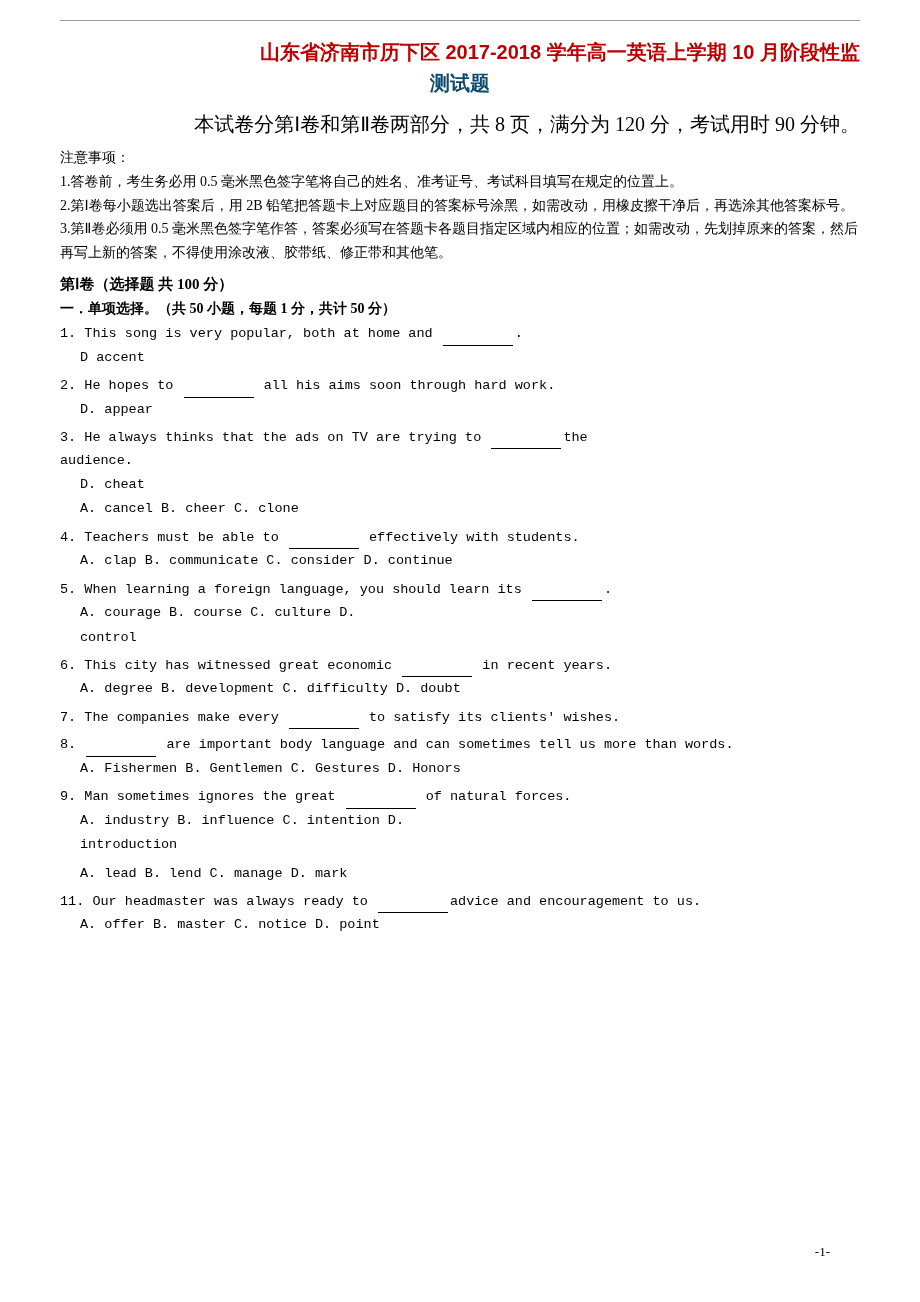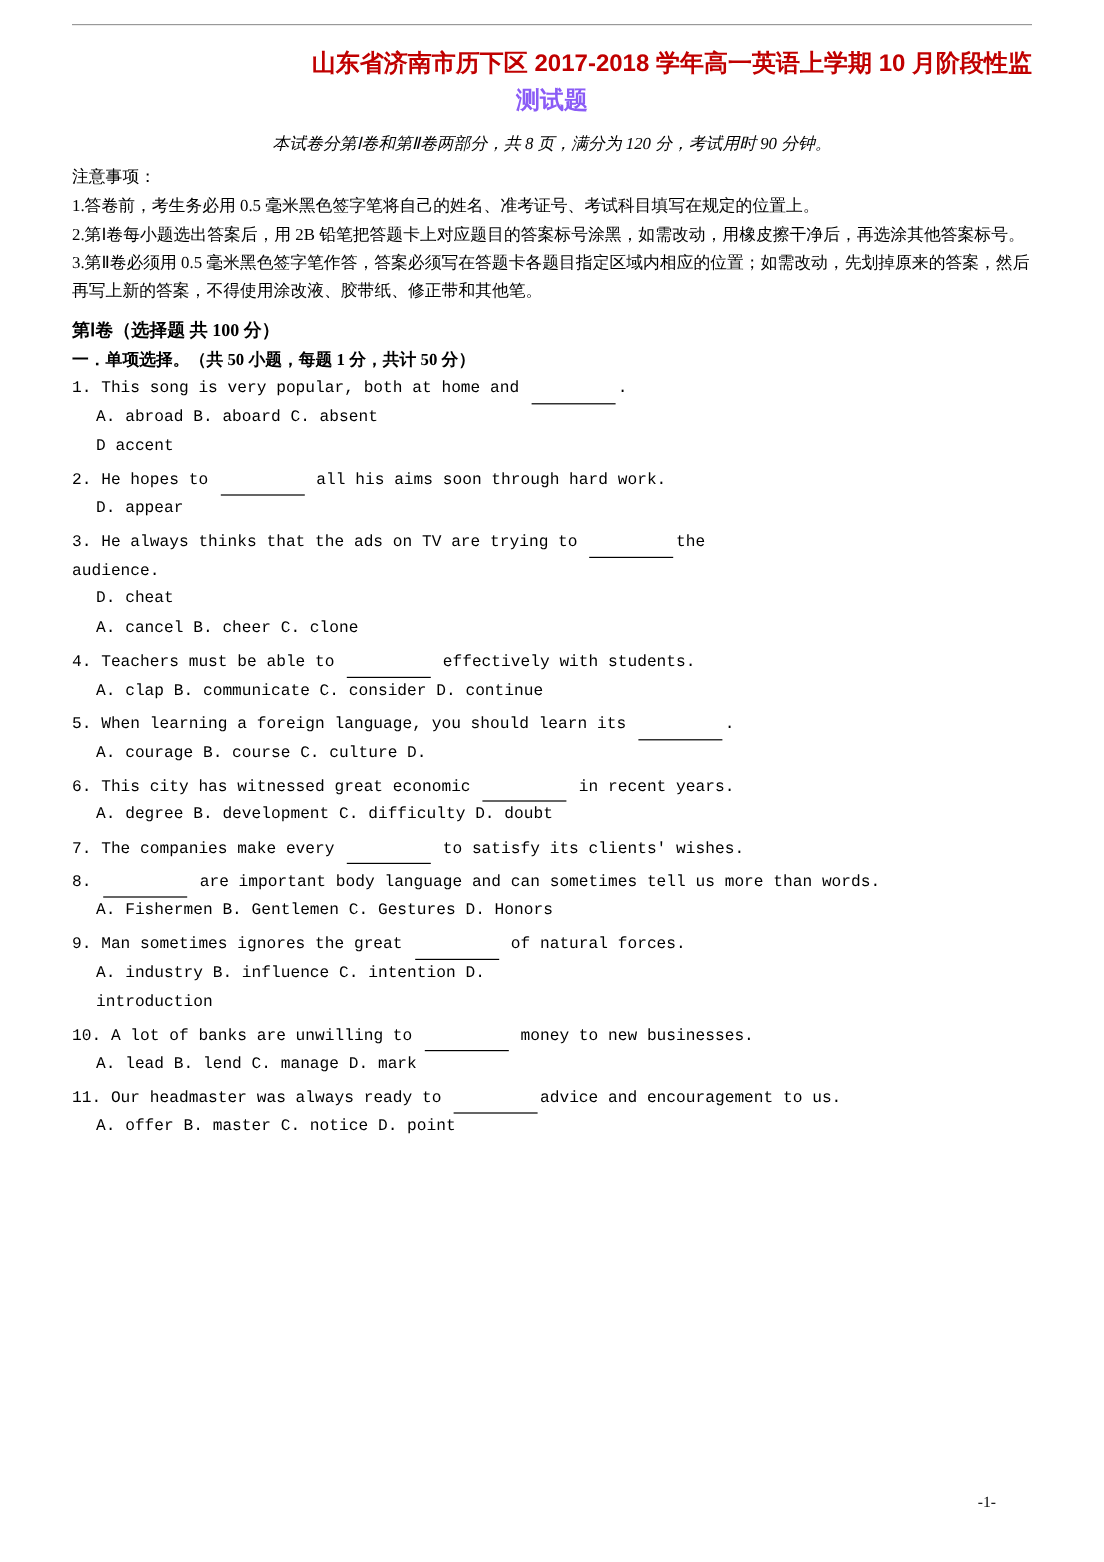--- a/index.html
+++ b/index.html
@@ -22,33 +22,32 @@
     }
     .title-main {
       color: #c00000;
       font-size: 20px;
       font-weight: bold;
       text-align: right;
       margin-bottom: 4px;
       font-family: "SimHei", "黑体", sans-serif;
     }
     .title-sub {
-      color: #8b5cf6;
+      color: #0c4a6e;
       font-size: 20px;
       font-weight: bold;
       text-align: center;
       margin-bottom: 14px;
       font-family: "SimHei", "黑体", sans-serif;
     }
     .intro-text {
-      font-size: 14px;
-      text-align: center;
+      font-size: 20px;
+      text-align: right;
       margin-bottom: 8px;
       font-family: "SimSun", serif;
-      font-style: italic;
     }
     .notes-section {
       font-size: 14px;
       margin-bottom: 10px;
       line-height: 1.7;
     }
     .section-title {
       font-size: 15px;
       font-weight: bold;
       text-align: left;
@@ -106,59 +105,58 @@
     <span>2.第Ⅰ卷每小题选出答案后，用 2B 铅笔把答题卡上对应题目的答案标号涂黑，如需改动，用橡皮擦干净后，再选涂其他答案标号。</span><br>
     <span>3.第Ⅱ卷必须用 0.5 毫米黑色签字笔作答，答案必须写在答题卡各题目指定区域内相应的位置；如需改动，先划掉原来的答案，然后再写上新的答案，不得使用涂改液、胶带纸、修正带和其他笔。</span>
   </div>
 
   <div class="section-title">第Ⅰ卷（选择题  共 100 分）</div>
   <div class="part-title">一．单项选择。（共 50 小题，每题 1 分，共计 50 分）</div>
 
   <div id="questions-container">
       <div class="question-block">
         <div><span>1.</span> This song is very popular, both at home and <span class="blank"></span>.</div>
-        <div class="options-line">A. abroad          B.  aboard          C.  absent</div>
         <div class="options-line">   D  accent</div>
       </div>
       <div class="question-block">
         <div><span>2.</span> He hopes to <span class="blank"></span> all his aims soon through hard  work.</div>
         <div class="options-line">   D.  appear</div>
       </div>
       <div class="question-block">
         <div><span>3.</span> He always thinks that the ads on TV are trying to <span class="blank"></span>the</div>
         <div>   audience.</div>
         <div class="options-line">      D.  cheat</div>
         <div class="options-line">A.  cancel              B.  cheer            C.  clone</div>
       </div>
       <div class="question-block">
         <div><span>4.</span> Teachers must be able to <span class="blank"></span> effectively with students.</div>
         <div class="options-line">A. clap          B. communicate   C. consider         D. continue</div>
       </div>
       <div class="question-block">
         <div><span>5.</span> When learning a foreign language, you should learn its <span class="blank"></span>.</div>
         <div class="options-line">A. courage          B. course          C. culture          D.</div>
+        <div class="options-line">control</div>
       </div>
       <div class="question-block">
         <div><span>6.</span> This city has witnessed great economic <span class="blank"></span> in recent years.</div>
         <div class="options-line">A. degree       B. development     C. difficulty         D. doubt</div>
       </div>
       <div class="question-block">
         <div><span>7.</span> The companies make every <span class="blank"></span> to satisfy its clients'  wishes.</div>
       </div>
       <div class="question-block">
         <div><span>8.</span> <span class="blank"></span> are important body language and can sometimes tell us more than words.</div>
         <div class="options-line">A. Fishermen       B. Gentlemen      C. Gestures         D. Honors</div>
       </div>
       <div class="question-block">
         <div><span>9.</span> Man sometimes ignores the great <span class="blank"></span> of natural forces.</div>
         <div class="options-line">A. industry         B. influence       C. intention        D.</div>
         <div class="options-line">introduction</div>
       </div>
       <div class="question-block">
-        <div><span>10.</span> A lot of banks are unwilling to <span class="blank"></span> money to new businesses.</div>
         <div class="options-line">A. lead            B. lend            C. manage          D. mark</div>
       </div>
       <div class="question-block">
         <div><span>11.</span> Our headmaster was always ready to <span class="blank"></span>advice and encouragement to us.</div>
         <div class="options-line">A. offer            B. master          C. notice           D. point</div>
       </div>
     </div>
 
   <div class="page-num">-1-</div>
 </div>

